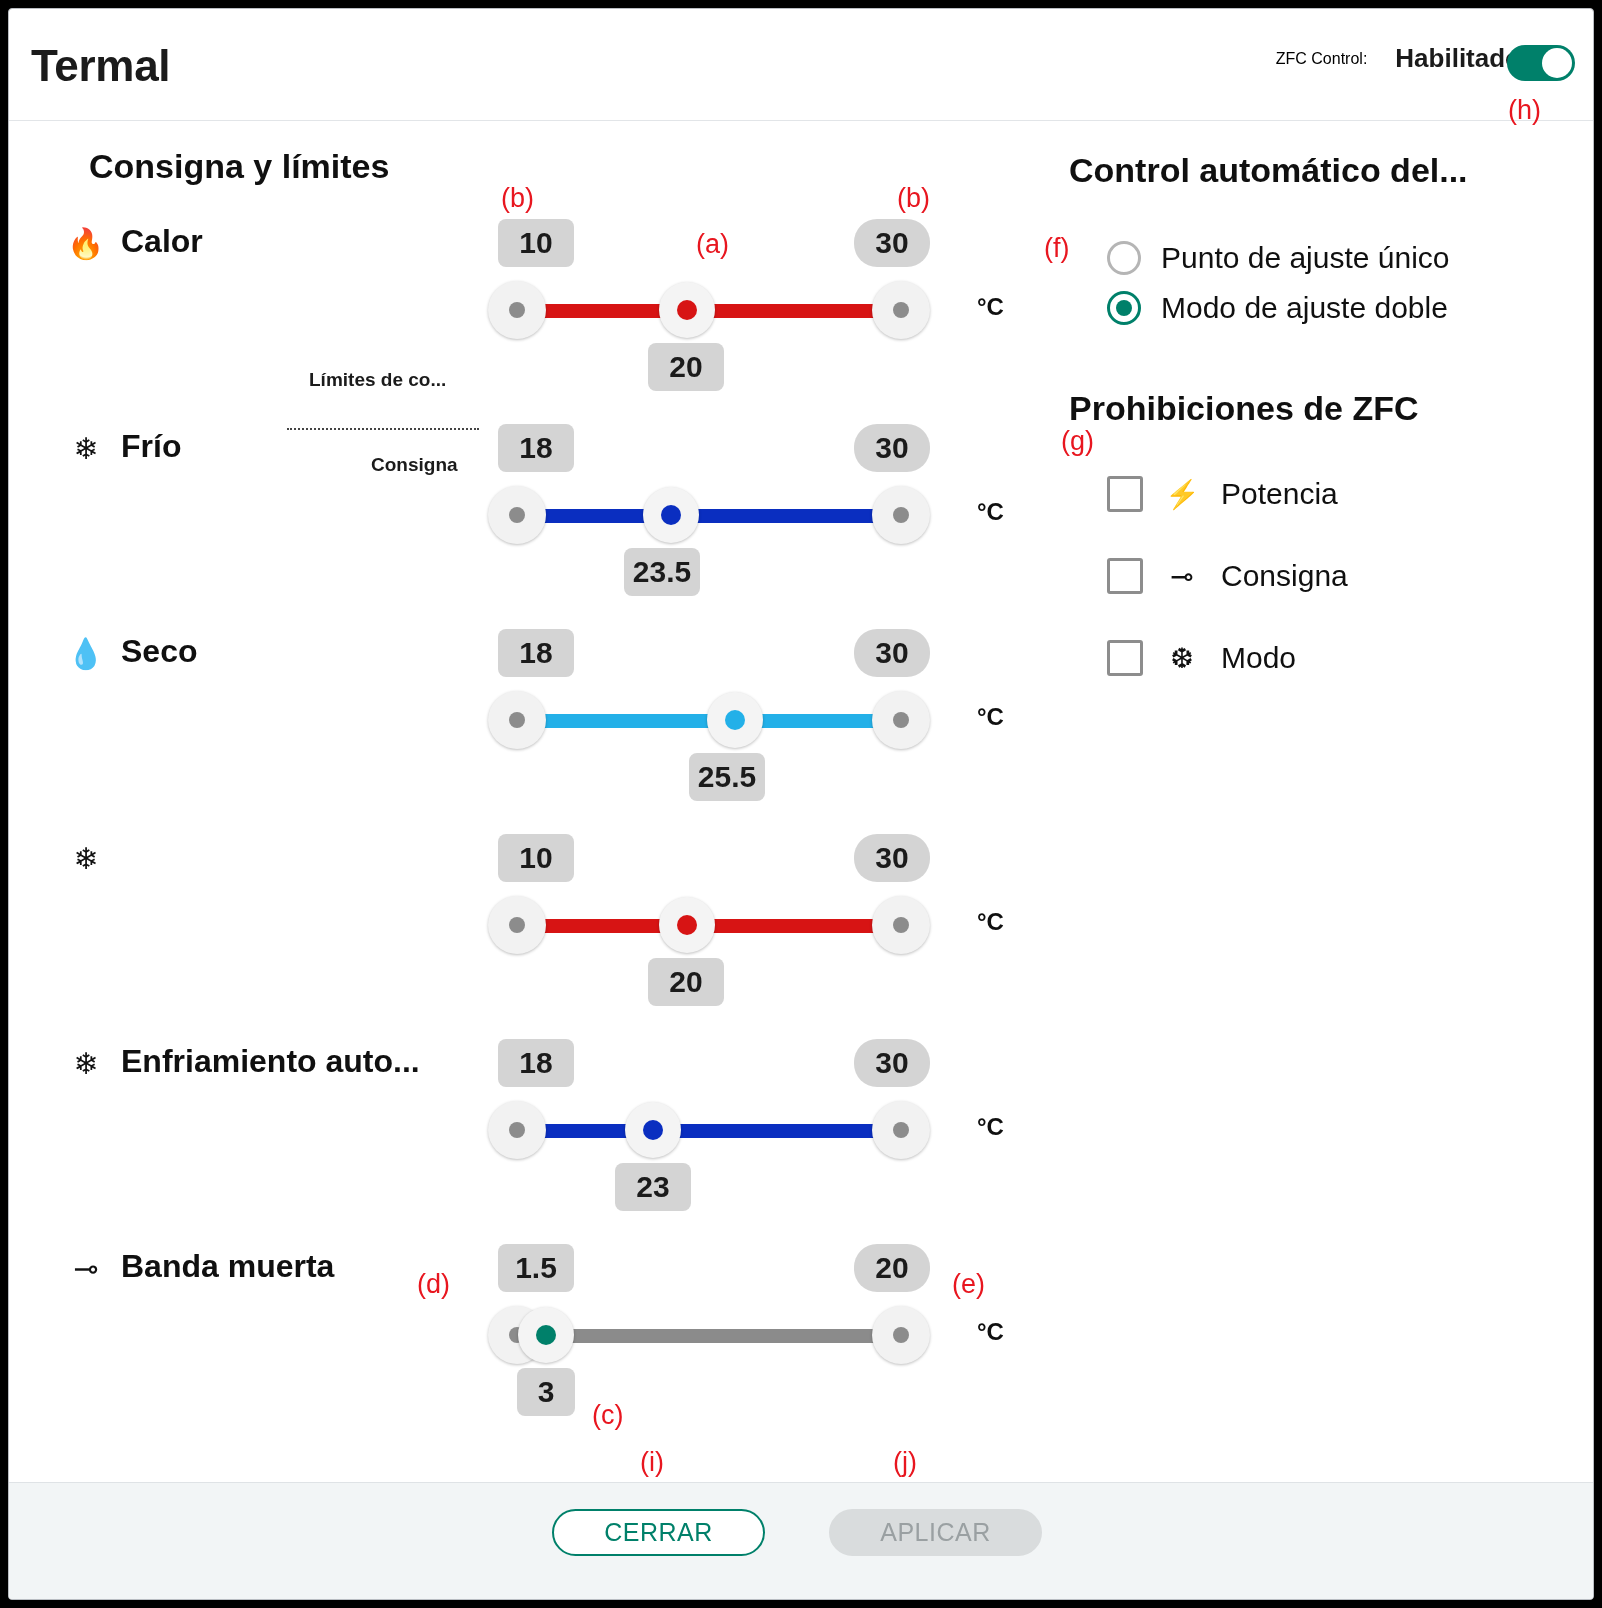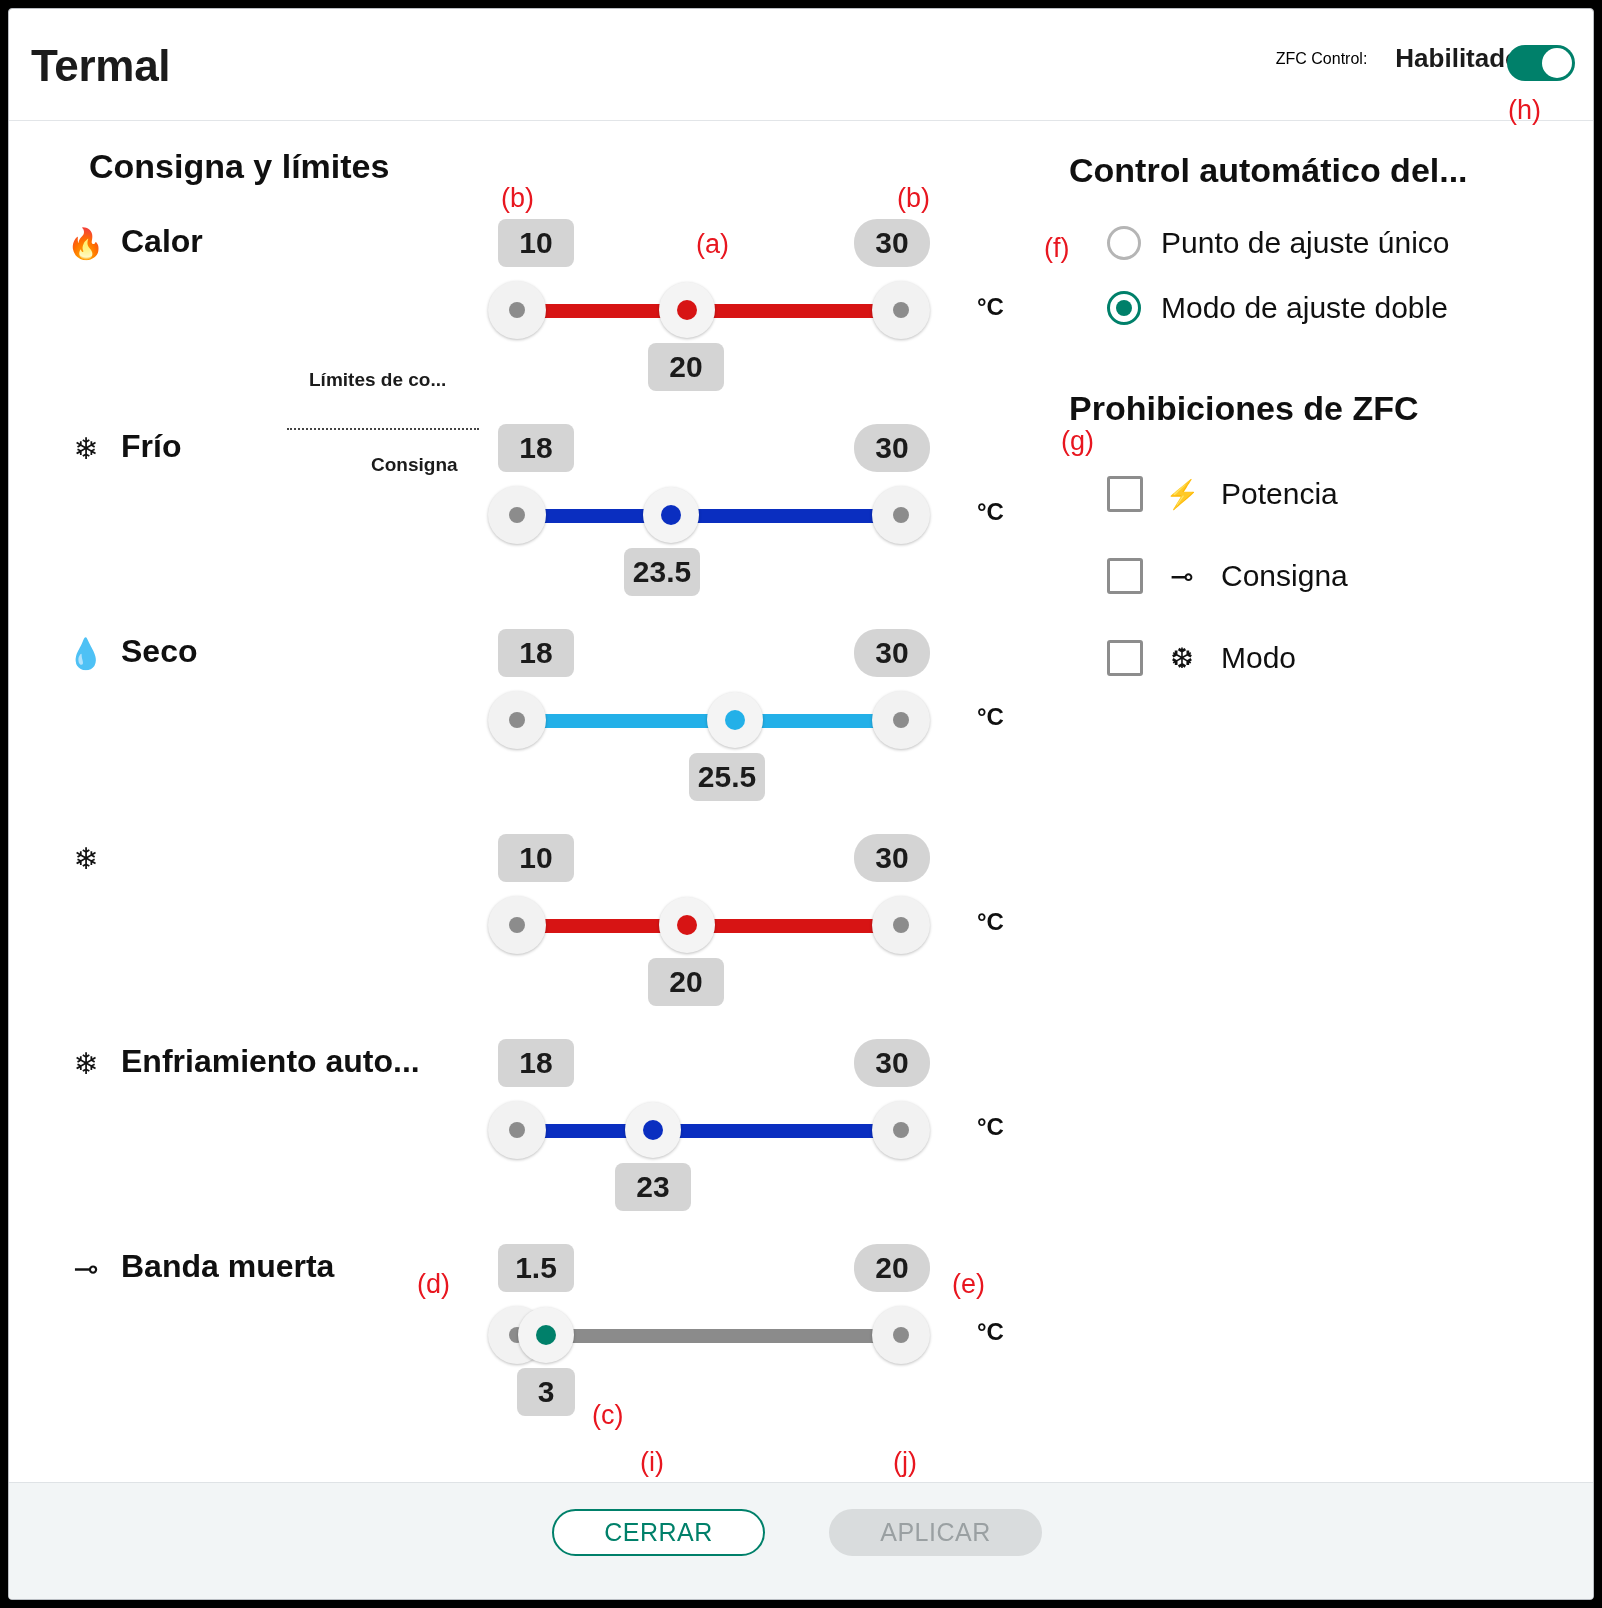--- a/index.html
+++ b/index.html
@@ -478,21 +478,21 @@
       <div class="ann" style="left:408px; top:1148px;">(d)</div>
       <div class="ann" style="left:943px; top:1148px;">(e)</div>
       <div class="ann" style="left:583px; top:1279px;">(c)</div>
     </div>
 
     <div class="col-right">
       <div class="section-title right-title">Control automático del...</div>
 
       <div class="ann" style="left:-25px; top:112px;">(f)</div>
 
-      <div class="radio-item" style="left:38px; top:105px;justify-content:center;">
+      <div class="radio-item" style="left:38px; top:120px;justify-content:center;">
         <span class="radio"></span>
         <span class="radio-label">Punto de ajuste único</span>
       </div>
 
       <div class="radio-item" style="left:38px; top:170px;">
         <span class="radio on"></span>
         <span class="radio-label">Modo de ajuste doble</span>
       </div>
 
       <div class="section-title" style="position:absolute; left:0px; top:268px;">Prohibiciones de ZFC</div>

